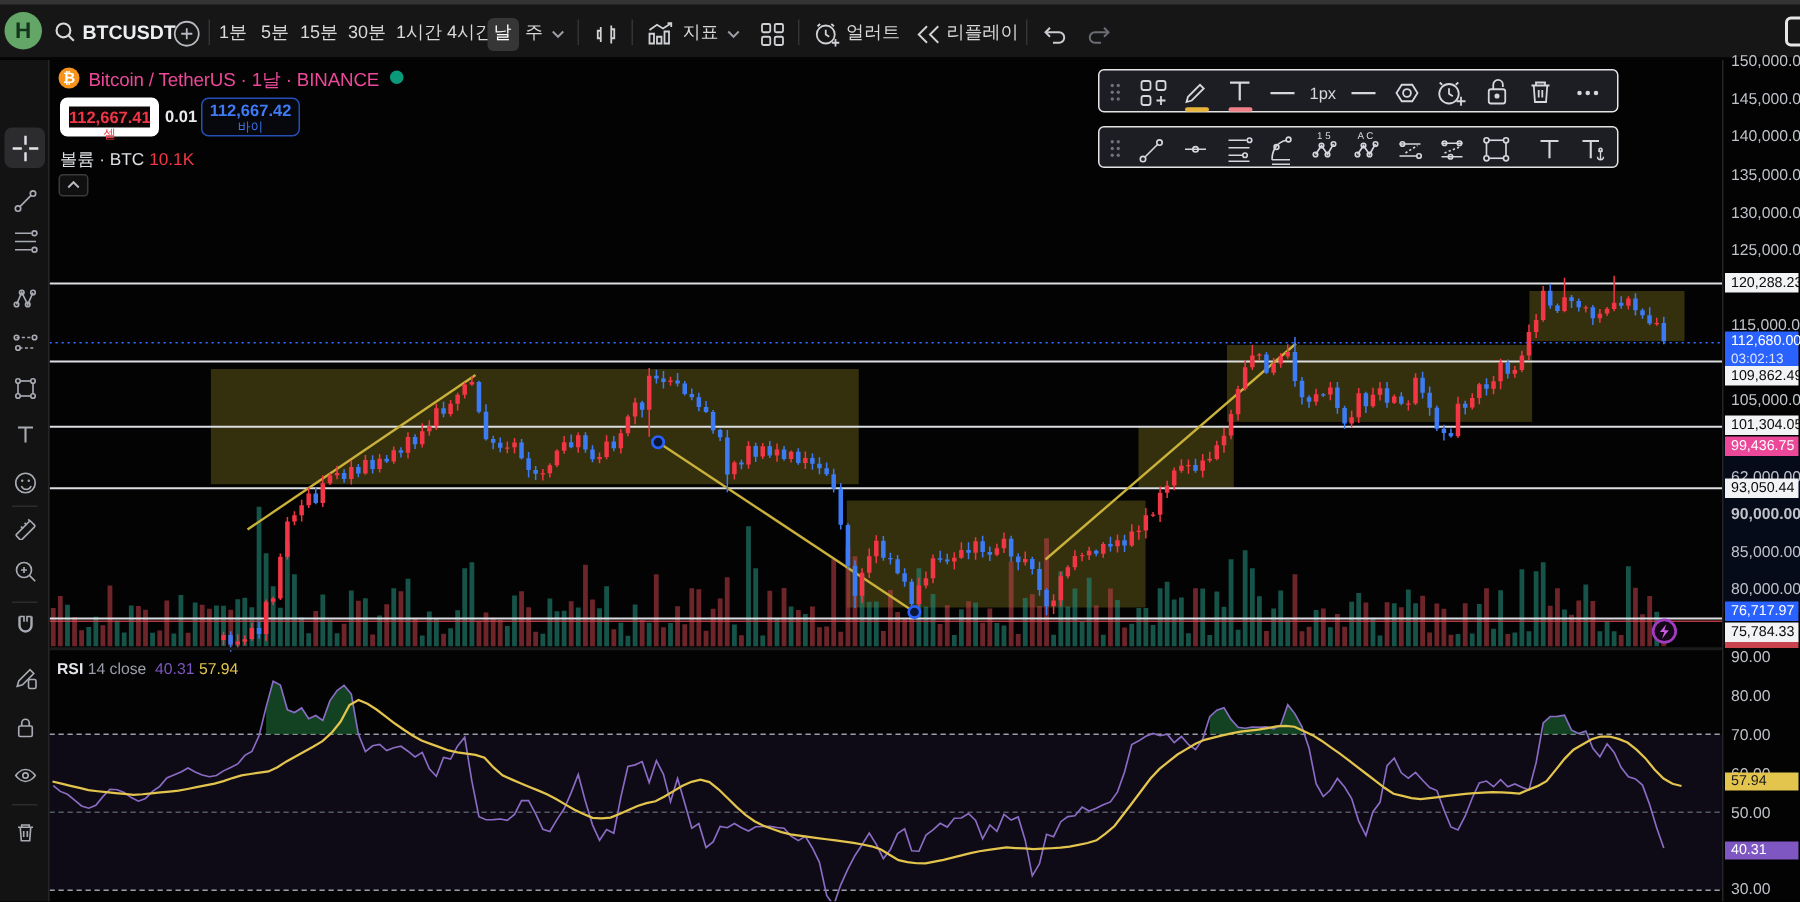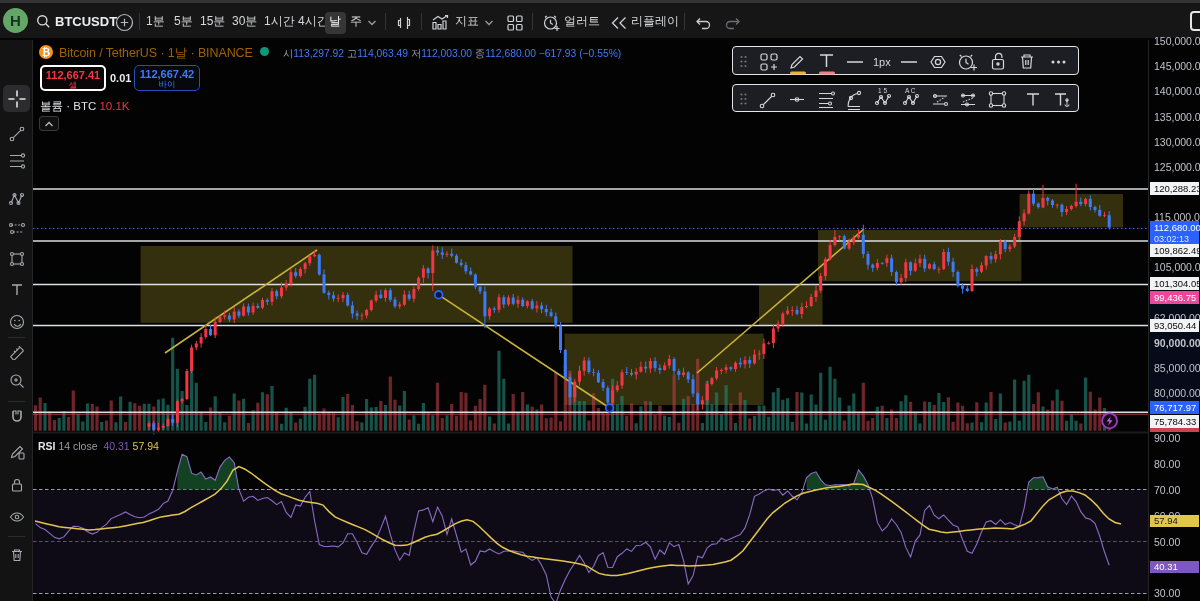--- a/index.html
+++ b/index.html
@@ -234,26 +234,25 @@
 <div class="al" style="top:546.5px;">30.00</div>
 <div class="ab" style="top:474.9px;height:12px;background:#e3c54e;color:#1a1a1a;font-size:9.5px;line-height:12px;">57.94</div>
 <div class="ab" style="top:520.5px;height:12px;background:#7e57c2;color:#fff;font-size:9.5px;line-height:12px;">40.31</div>
   </div>
 
   <div style="position:absolute;left:38px;top:44px;width:700px;height:16px;">
     <svg style="position:absolute;left:0;top:0;" width="16" height="16" viewBox="0 0 16 16">
         <circle cx="8" cy="8" r="7" fill="#f7931a"></circle>
         <text x="8" y="11.5" font-size="10" font-weight="bold" fill="#fff" text-anchor="middle">₿</text>
       </svg>
-    <span style="position:absolute;left:21px;top:1px;font-size:12.5px;color:#a16207;font-weight:500;letter-spacing:-0.1px;">Bitcoin / TetherUS · 1날 · BINANCE</span>
+    <span style="position:absolute;left:21px;top:1px;font-size:12.5px;color:#ec4899;font-weight:500;letter-spacing:-0.1px;">Bitcoin / TetherUS · 1날 · BINANCE</span>
     <circle></circle>
     <div style="position:absolute;left:222px;top:3px;width:9px;height:9px;border-radius:50%;background:#0a9a7a;"></div>
-    <span style="position:absolute;left:245px;top:2.5px;font-size:10.3px;color:#9a9ea8;">시<span style="color:#3f7bf7;">113,297.92</span> 고<span style="color:#3f7bf7;">114,063.49</span> 저<span style="color:#3f7bf7;">112,003.00</span> 종<span style="color:#3f7bf7;">112,680.00</span> <span style="color:#3f7bf7;">−617.93 (−0.55%)</span></span>
-  </div>
-  <div style="position:absolute;left:40px;top:65px;width:66px;height:26px;border:2px solid #ffffff;border-radius:5px;background:#0d0607;text-align:center;">
+  </div>
+  <div style="position:absolute;left:40px;top:65px;width:66px;height:26px;border:6px solid #ffffff;border-radius:5px;background:#0d0607;text-align:center;">
     <div style="font-size:11px;color:#f23645;font-weight:bold;margin-top:2px;">112,667.41</div>
     <div style="font-size:8.5px;color:#f23645;margin-top:-1px;">셀</div>
   </div>
   <span style="position:absolute;left:110px;top:72px;font-size:11px;font-weight:bold;color:#e8eaed;">0.01</span>
   <div style="position:absolute;left:134px;top:65px;width:66px;height:26px;border:1px solid #2450b5;border-radius:5px;background:#06080d;text-align:center;">
     <div style="font-size:11px;color:#3f7bf7;font-weight:bold;margin-top:2px;">112,667.42</div>
     <div style="font-size:8.5px;color:#3f7bf7;margin-top:-1px;">바이</div>
   </div>
   <div style="position:absolute;left:40px;top:99px;font-size:11.5px;color:#dfe1e5;">볼륨 · BTC <span style="color:#f23645;">10.1K</span></div>
   <div style="position:absolute;left:39px;top:116px;width:20px;height:15px;border:1px solid #3a3a3a;border-radius:3px;background:#101010;">

